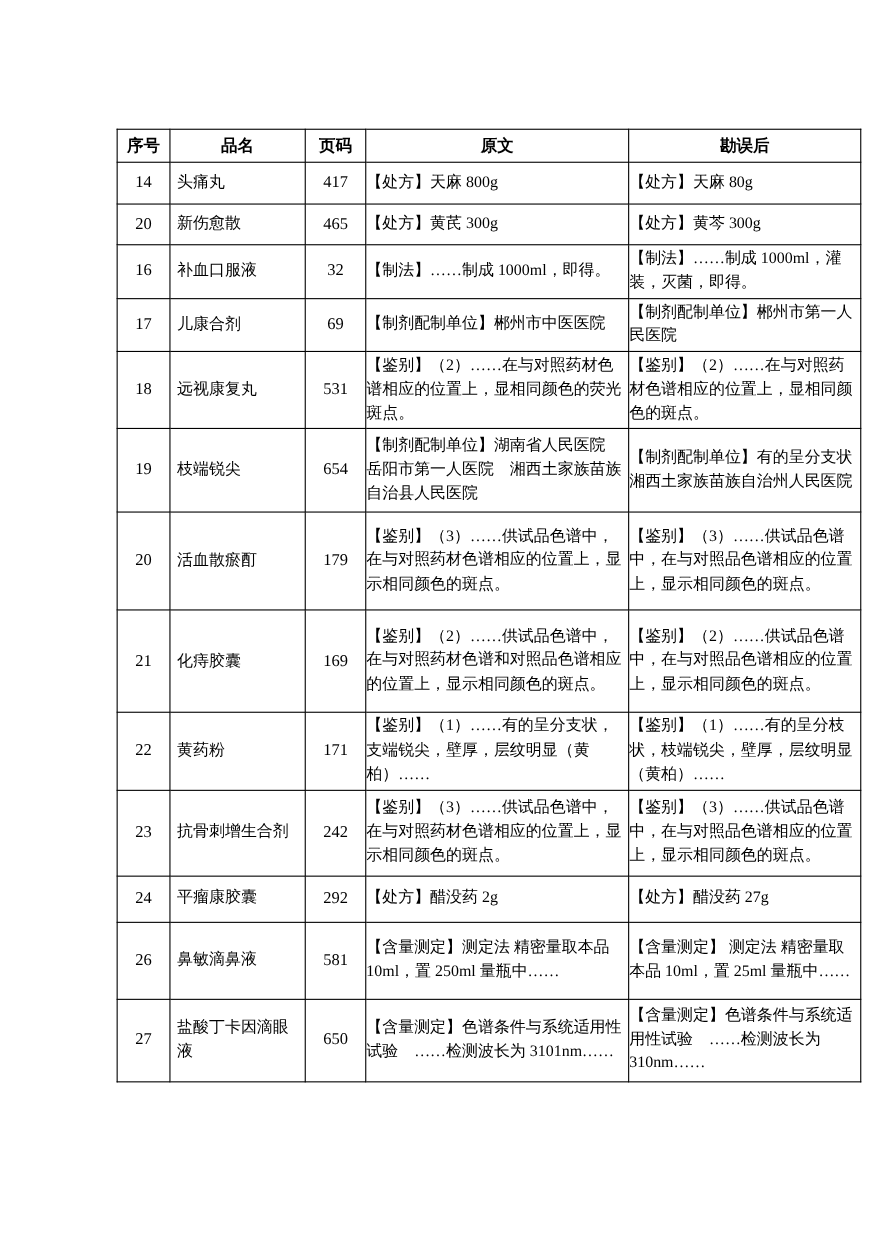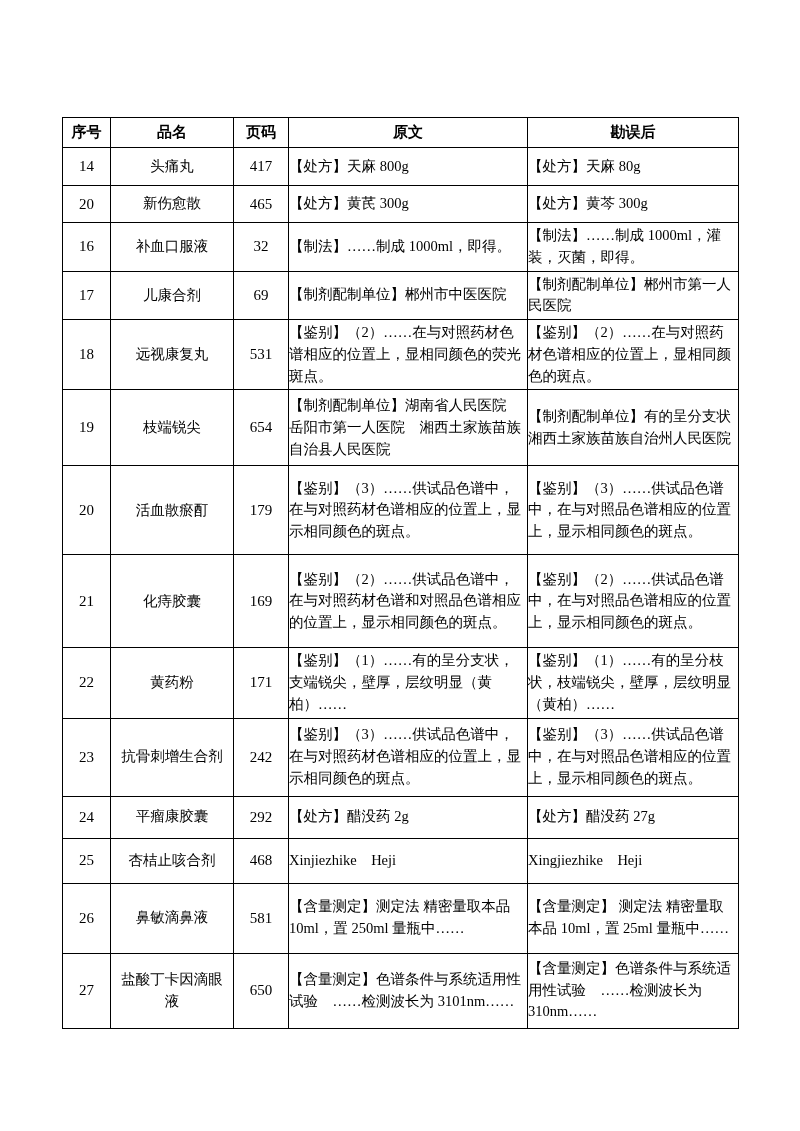--- a/index.html
+++ b/index.html
@@ -17,20 +17,21 @@
   .page {
     position: absolute;
     left: 62px;
     top: 117px;
     width: 676px;
   }
   table.errata {
     border-collapse: collapse;
     table-layout: fixed;
     width: 676px;
+    margin-left: 44px;
   }
   table.errata th,
   table.errata td {
     border: 1px solid #000000;
     vertical-align: middle;
     overflow: hidden;
     box-sizing: border-box;
   }
   table.errata th {
     font-family: "Liberation Sans", "DejaVu Sans", sans-serif;
@@ -39,21 +40,21 @@
     height: 30px;
     text-align: center;
     padding: 2px;
   }
   td.c-no, td.c-page {
     text-align: center;
     font-size: 15px;
     padding: 2px;
   }
   td.c-name {
-    text-align: center;
+    text-align: left;
     font-size: 14.5px;
     line-height: 1.45;
     padding: 2px 6px;
   }
   td.c-orig, td.c-corr {
     text-align: left;
     font-size: 14.5px;
     line-height: 1.5;
     padding: 2px 4px 2px 0;
   }
@@ -150,27 +151,20 @@
           <td class="c-orig">【鉴别】（3）……供试品色谱中，在与对照药材色谱相应的位置上，显示相同颜色的斑点。</td>
           <td class="c-corr">【鉴别】（3）……供试品色谱中，在与对照品色谱相应的位置上，显示相同颜色的斑点。</td>
         </tr>
         <tr style="height: 42px;">
           <td class="c-no">24</td>
           <td class="c-name">平瘤康胶囊</td>
           <td class="c-page">292</td>
           <td class="c-orig">【处方】醋没药  2g</td>
           <td class="c-corr">【处方】醋没药  27g</td>
         </tr>
-        <tr style="height: 45px;">
-          <td class="c-no">25</td>
-          <td class="c-name">杏桔止咳合剂</td>
-          <td class="c-page">468</td>
-          <td class="c-orig">Xinjiezhike　Heji</td>
-          <td class="c-corr">Xingjiezhike　Heji</td>
-        </tr>
         <tr style="height: 70px;">
           <td class="c-no">26</td>
           <td class="c-name">鼻敏滴鼻液</td>
           <td class="c-page">581</td>
           <td class="c-orig">【含量测定】测定法  精密量取本品 10ml，置 250ml 量瓶中……</td>
           <td class="c-corr">【含量测定】 测定法  精密量取本品 10ml，置 25ml 量瓶中……</td>
         </tr>
         <tr style="height: 75px;">
           <td class="c-no">27</td>
           <td class="c-name">盐酸丁卡因滴眼液</td>

